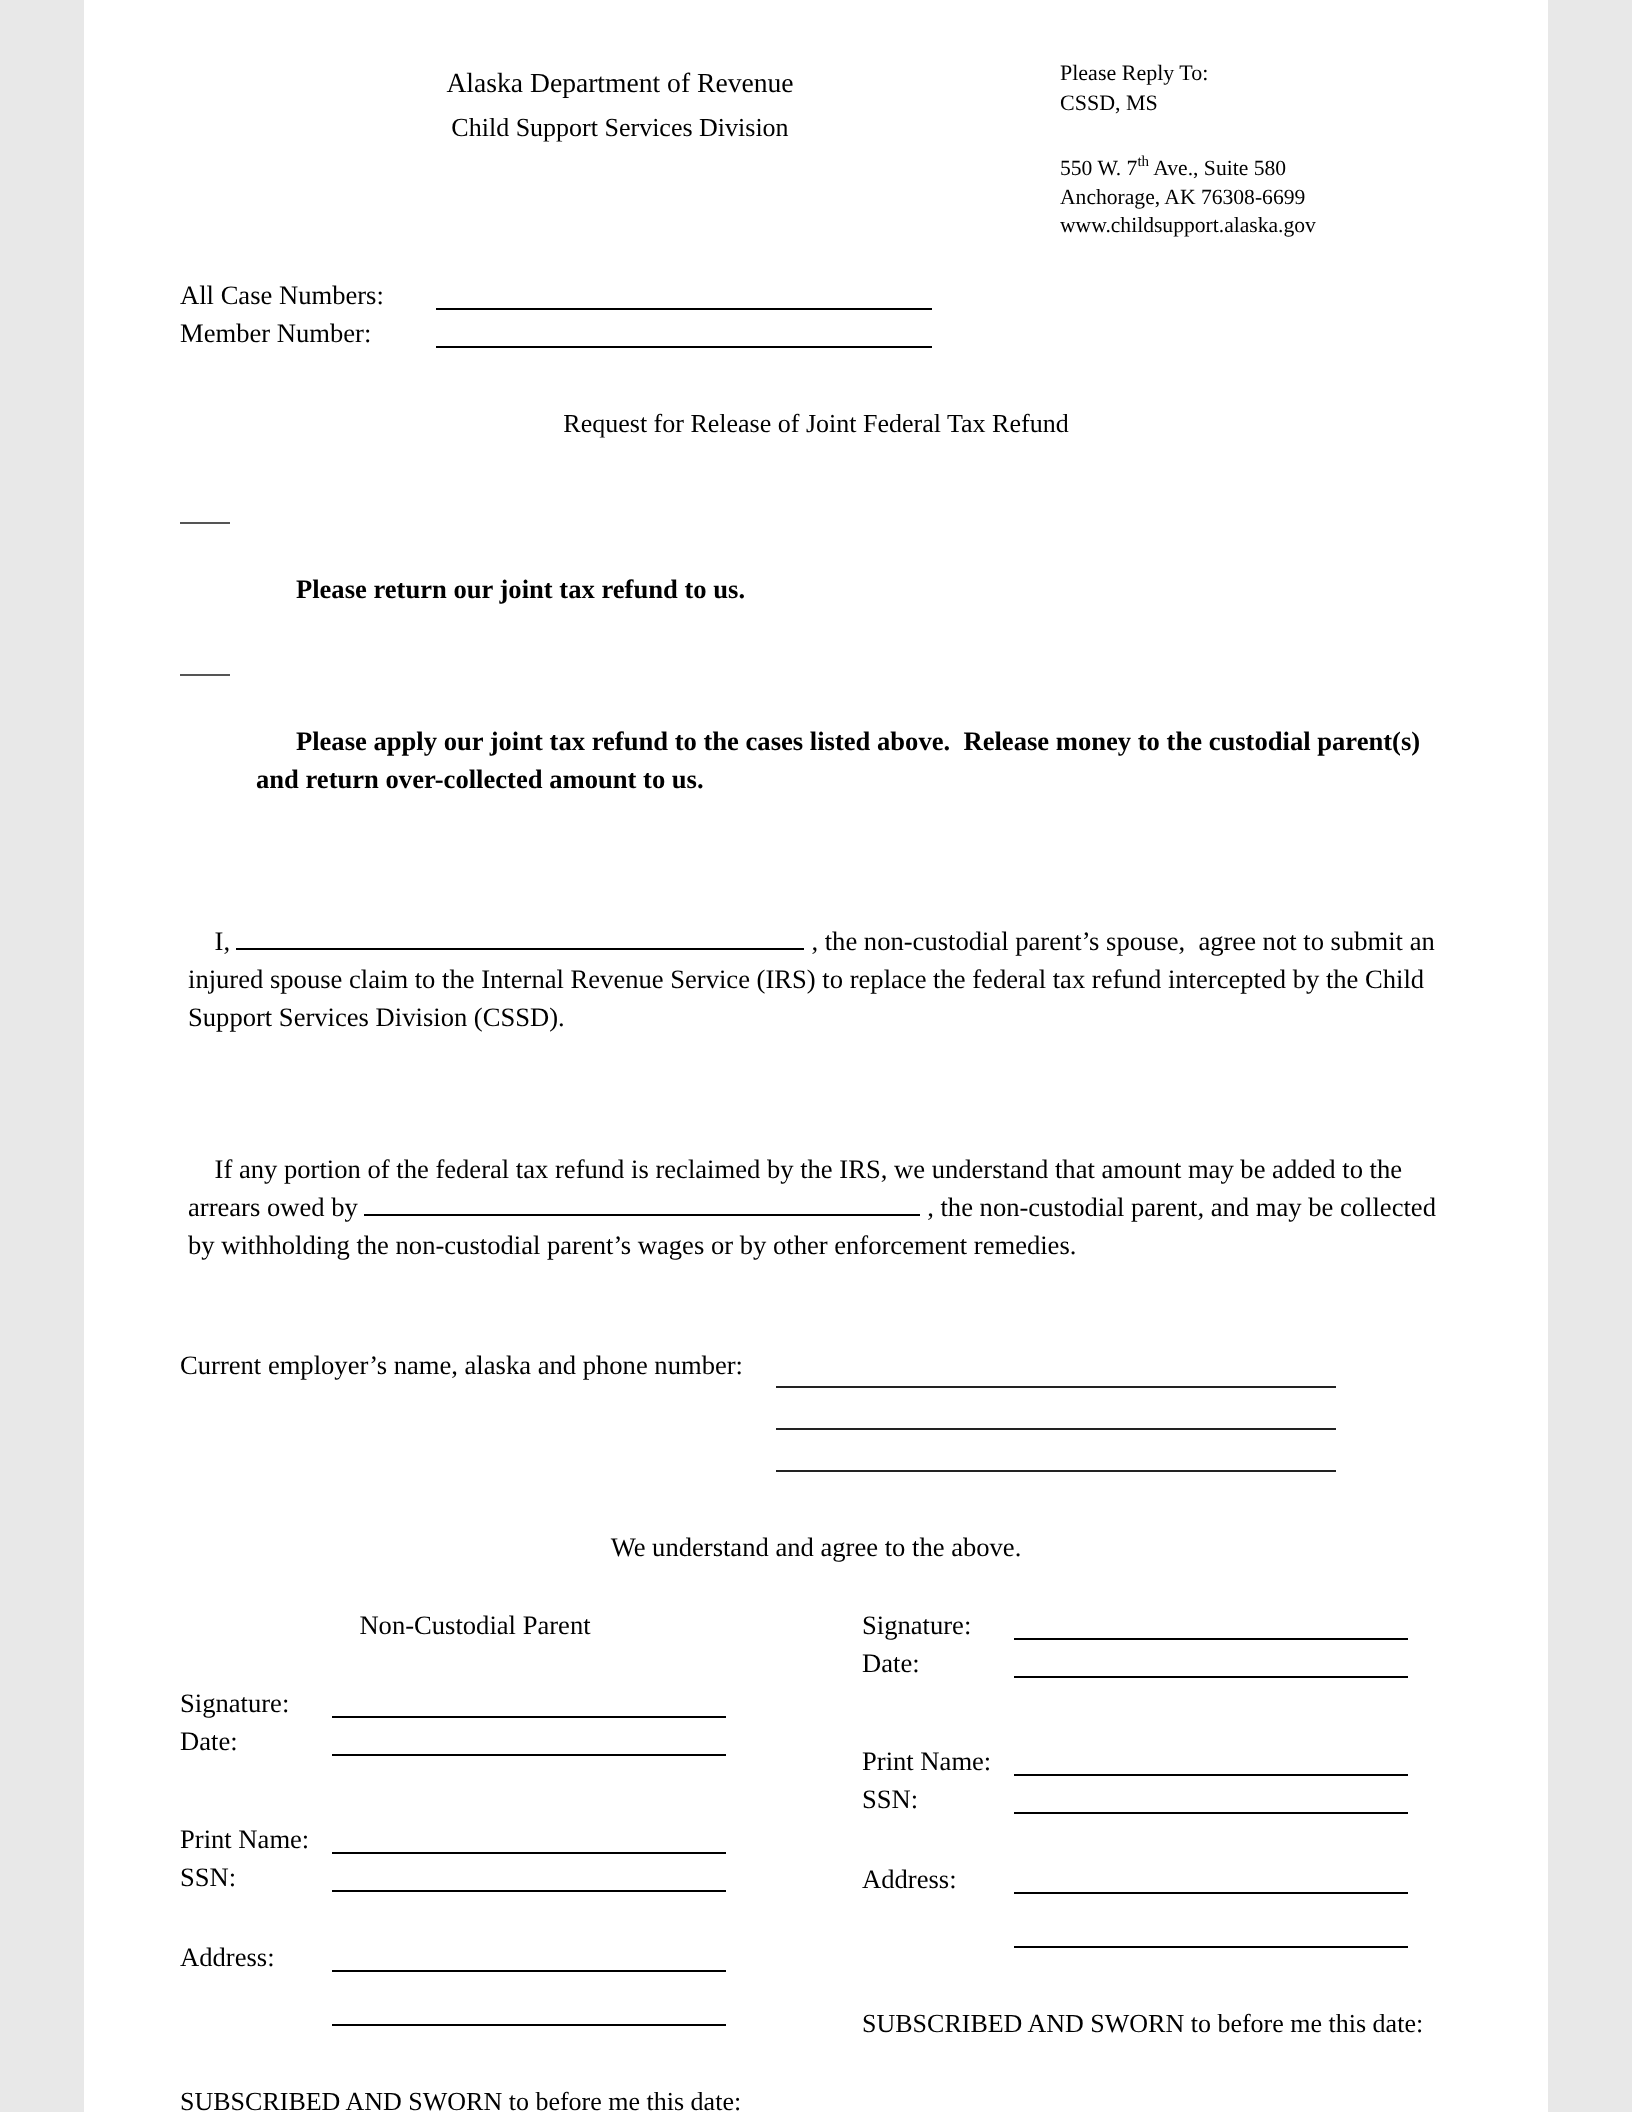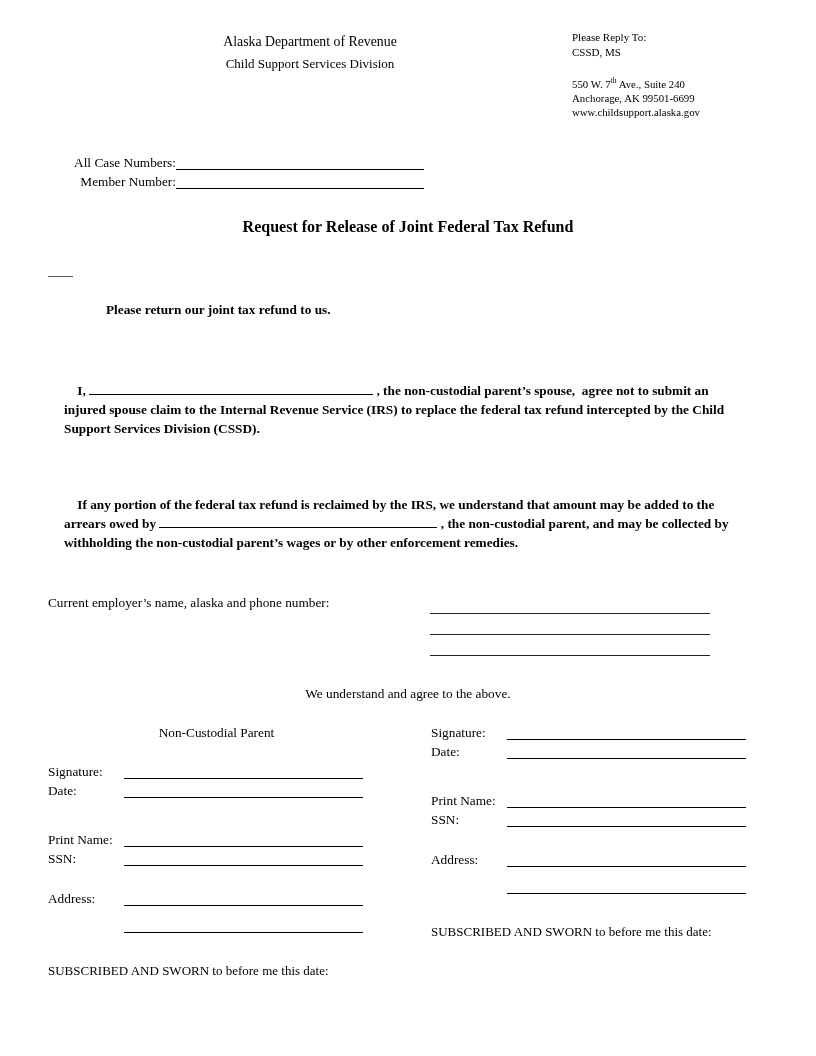--- a/index.html
+++ b/index.html
@@ -1,18 +1,18 @@
 <!DOCTYPE html>
 <html><head>
 <meta charset="utf-8">
 <style>
   html, body { margin:0; padding:0; background:#e8e8e8; }
   .page {
     position:relative;
-    width:816px; height:1056px;
+    width:732px; height:1056px;
     margin:0 auto;
     background:#ffffff;
     box-sizing:border-box;
     padding:30px 48px 0 48px;
     font-family:"Liberation Serif","DejaVu Serif",serif;
     font-size:13.3px;
     line-height:19px;
     color:#000;
     overflow:hidden;
   }
@@ -20,36 +20,36 @@
   
   .letterhead { display:flex; }
   .lh-center { flex:1; text-align:center; padding-top:2px; }
   .lh-dept { font-size:13.8px; }
   .lh-division { font-size:13px; font-weight:normal; margin-top:3px; }
   .lh-right { width:196px; flex-shrink:0; font-size:11px; line-height:14.5px; }
   .reply-addr { margin-top:15px; font-size:10.8px; line-height:14px; }
   .lh-right sup { font-size:7.5px; }
 
   
-  .case-block { margin-top:34px;text-align:right; }
+  .case-block { margin-top:18px; }
   .case-row { display:flex; height:19px; line-height:19px; }
   .case-label { width:128px; flex-shrink:0; }
   .case-line { width:248px; border-bottom:1px solid #000; height:16px; align-self:flex-start; }
 
   
-  .doc-title { margin-top:26px; text-align:center; font-weight:bold; font-size:16px; }
+  .doc-title { margin-top:26px; text-align:center; font-weight:normal; font-size:13px; }
 
   
   .options { margin-top:26px; }
   .option { position:relative; padding-left:38px; white-space:pre-wrap;font-weight:bold; }
   .option + .option { margin-top:0px; }
   .option-blank { position:absolute; left:0; top:14px; width:25px; border-top:1.3px solid #555; }
 
   
-  .para { margin:16px; white-space:pre-wrap;font-weight:bold; }
+  .para { margin:4px; white-space:pre-wrap; }
   .para-1 { margin-top:24px; }
   .para-2 { margin-top:19px; }
   .inline-blank { display:inline-block; border-bottom:1px solid #000; height:13px; vertical-align:baseline; }
   .blank-p1 { width:284px; }
   .blank-p2 { width:278px; }
 
   
   .employer { margin-top:22px; display:flex; justify-content:space-between; }
   .employer-label { white-space:nowrap; }
   .employer-lines { width:280px; margin-right:58px; flex-shrink:0; display:flex; flex-direction:column; }
@@ -77,22 +77,22 @@
 
   <div class="letterhead">
     <div class="lh-center">
       <div class="lh-dept">Alaska Department of Revenue</div>
       <div class="lh-division">Child Support Services Division</div>
     </div>
     <div class="lh-right">
       <div>Please Reply To:</div>
       <div>CSSD, MS</div>
       <div class="reply-addr">
-        <div><span>550 W. 7</span><sup>th</sup><span> Ave., Suite 240</span></div>
-        <div>Anchorage, AK 99501-6699</div>
+        <div><span>550 W. 7</span><sup>th</sup><span> Ave., Suite 580</span></div>
+        <div>Anchorage, AK 76308-6699</div>
         <div>www.childsupport.alaska.gov</div>
       </div>
     </div>
   </div>
 
   <div class="case-block">
     <div class="case-row">
       <span class="case-label">All Case Numbers:</span>
       <span class="case-line"></span>
     </div>
@@ -101,20 +101,24 @@
       <span class="case-line"></span>
     </div>
   </div>
 
   <div class="doc-title">Request for Release of Joint Federal Tax Refund</div>
 
   <div class="options">
     <div class="option">
       <span class="option-blank"></span>
       <span>Please return our joint tax refund to us.</span>
+    </div>
+    <div class="option">
+      <span class="option-blank"></span>
+      <span>Please apply our joint tax refund to the cases listed above.  Release money to the custodial parent(s) and return over-collected amount to us.</span>
     </div>
   </div>
 
   <p class="para para-1">
     <span>I, </span><span class="inline-blank blank-p1"></span><span> , the non-custodial parent’s spouse,  agree not to submit an injured spouse claim to the Internal Revenue Service (IRS) to replace the federal tax refund intercepted by the Child Support Services Division (CSSD).</span>
   </p>
 
   <p class="para para-2">
     <span>If any portion of the federal tax refund is reclaimed by the IRS, we understand that amount may be added to the arrears owed by </span><span class="inline-blank blank-p2"></span><span> , the non-custodial parent, and may be collected by withholding the non-custodial parent’s wages or by other enforcement remedies.</span>
   </p>

